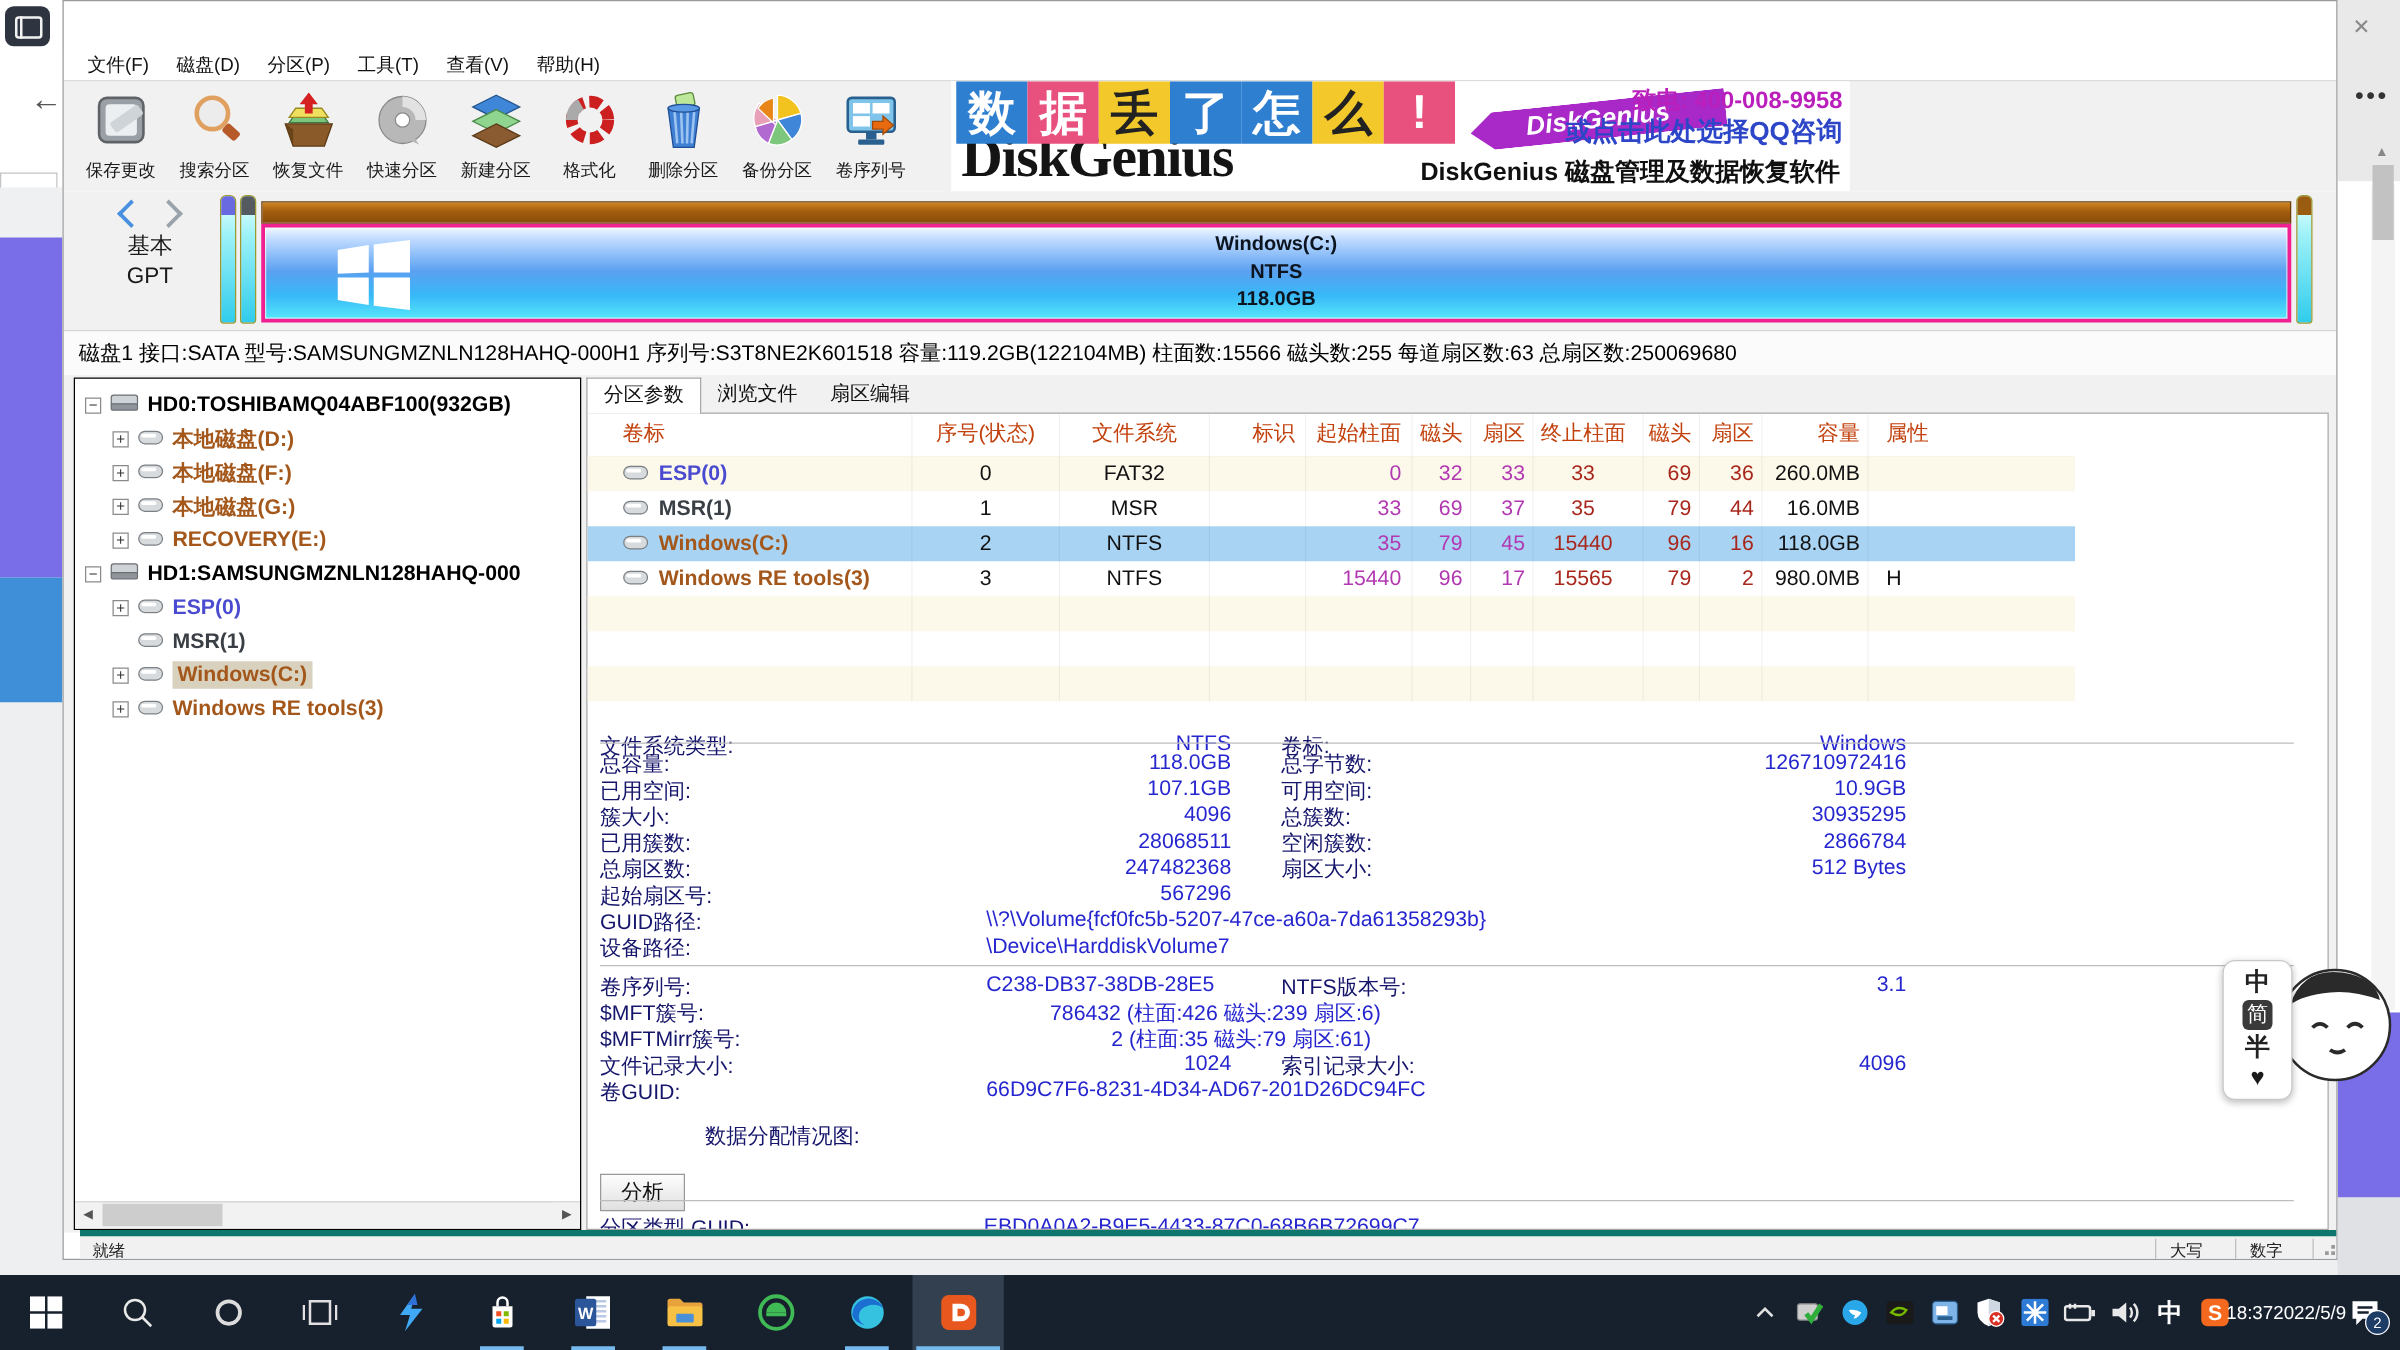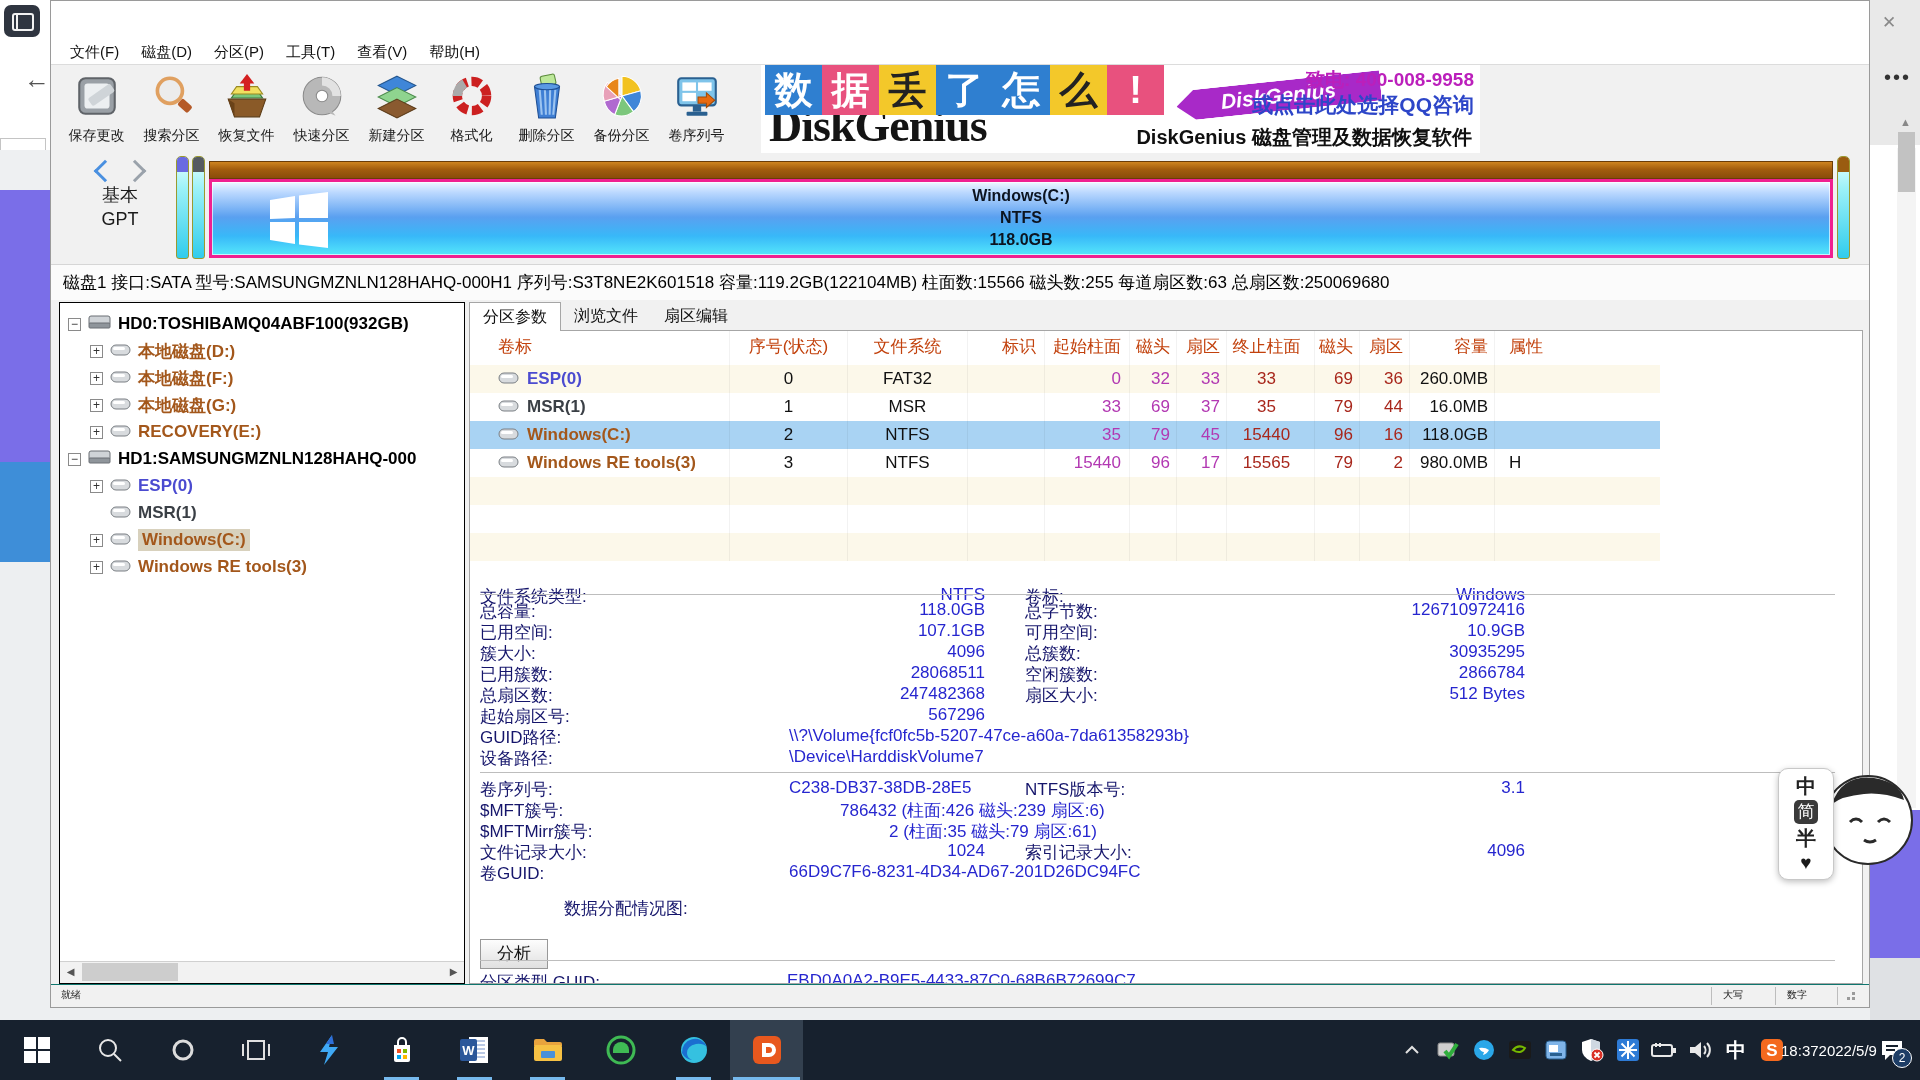--- a/index.html
+++ b/index.html
@@ -158,22 +158,22 @@
   .dlv.pos-d{left:309px;width:auto;text-align:left;}
   .dsep{position:absolute;left:0;width:1355px;height:1px;background:#bdbdbd;}
   .analyze-btn{position:absolute;left:0;top:322px;width:68px;height:30px;border:1px solid #989898;
       background:linear-gradient(180deg,#fdfdfd,#e0e0e0);text-align:center;line-height:28px;
       font-size:17px;color:#111;box-sizing:border-box;margin-top:48px;}
   .alloc-label{position:absolute;left:84px;top:328px;color:#15156b;}
   .bottom-label{position:absolute;left:0;top:402px;color:#15156b;text-align:right;}
   .bottom-value{position:absolute;left:307px;top:402px;color:#2626cf;}
 
   
-  .statusbar{left:0;bottom:0;width:100%;height:23px;background:#f1f1f1;border-top:1px solid #0f766e;
-      box-sizing:border-box;font-size:10px;color:#222;}
+  .statusbar{left:13px;bottom:0;width:100%;height:23px;background:#f1f1f1;border-top:5px solid #0f766e;
+      box-sizing:border-box;font-size:13px;color:#222;}
   .sb-ready{position:absolute;left:10px;top:3px;}
   .sb-sep{position:absolute;top:2px;width:1px;height:18px;background:#bdbdbd;}
   .sb-caps{position:absolute;left:1672px;top:3px;}
   .sb-num{position:absolute;left:1736px;top:3px;}
   .sb-grip{position:absolute;left:1796px;top:12px;width:3px;height:3px;background:#9a9a9a;
       box-shadow:5px 0 #9a9a9a,5px -5px #9a9a9a;}
 
   
   .taskbar{left:0;top:1020px;width:1920px;height:60px;background:#17212e;}
   .tb-icons{position:absolute;left:0;top:0;display:flex;height:60px;}

